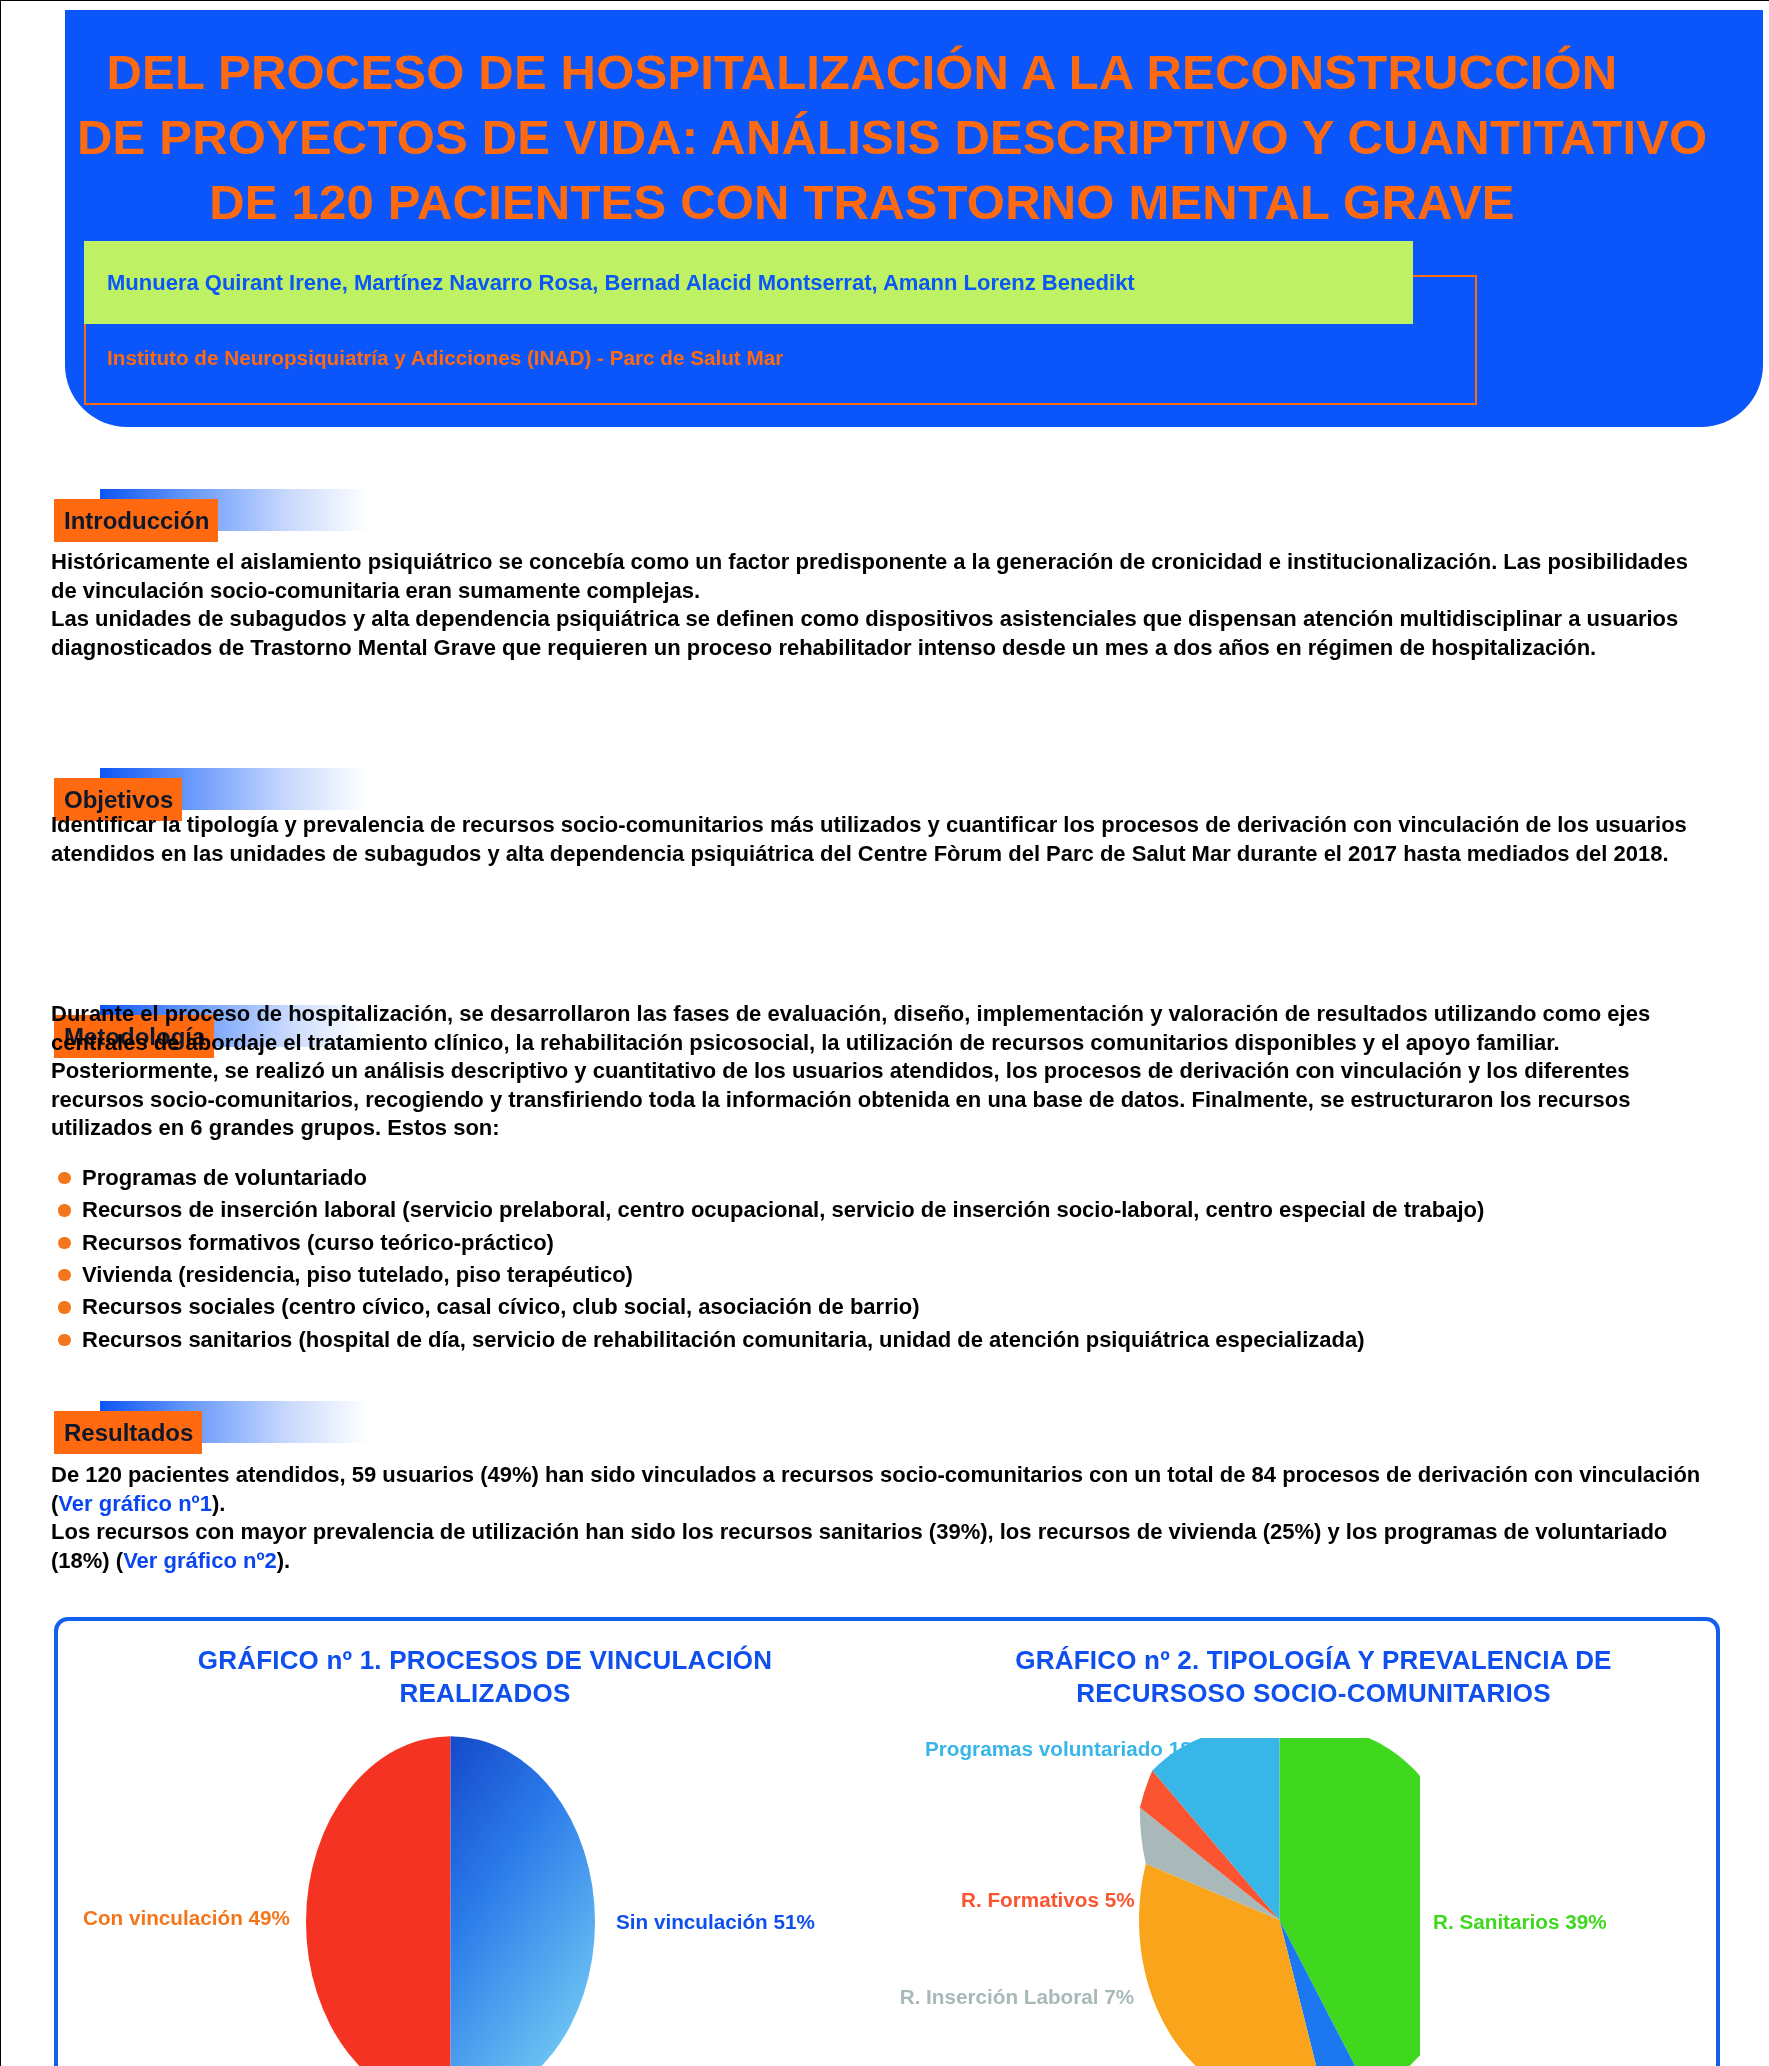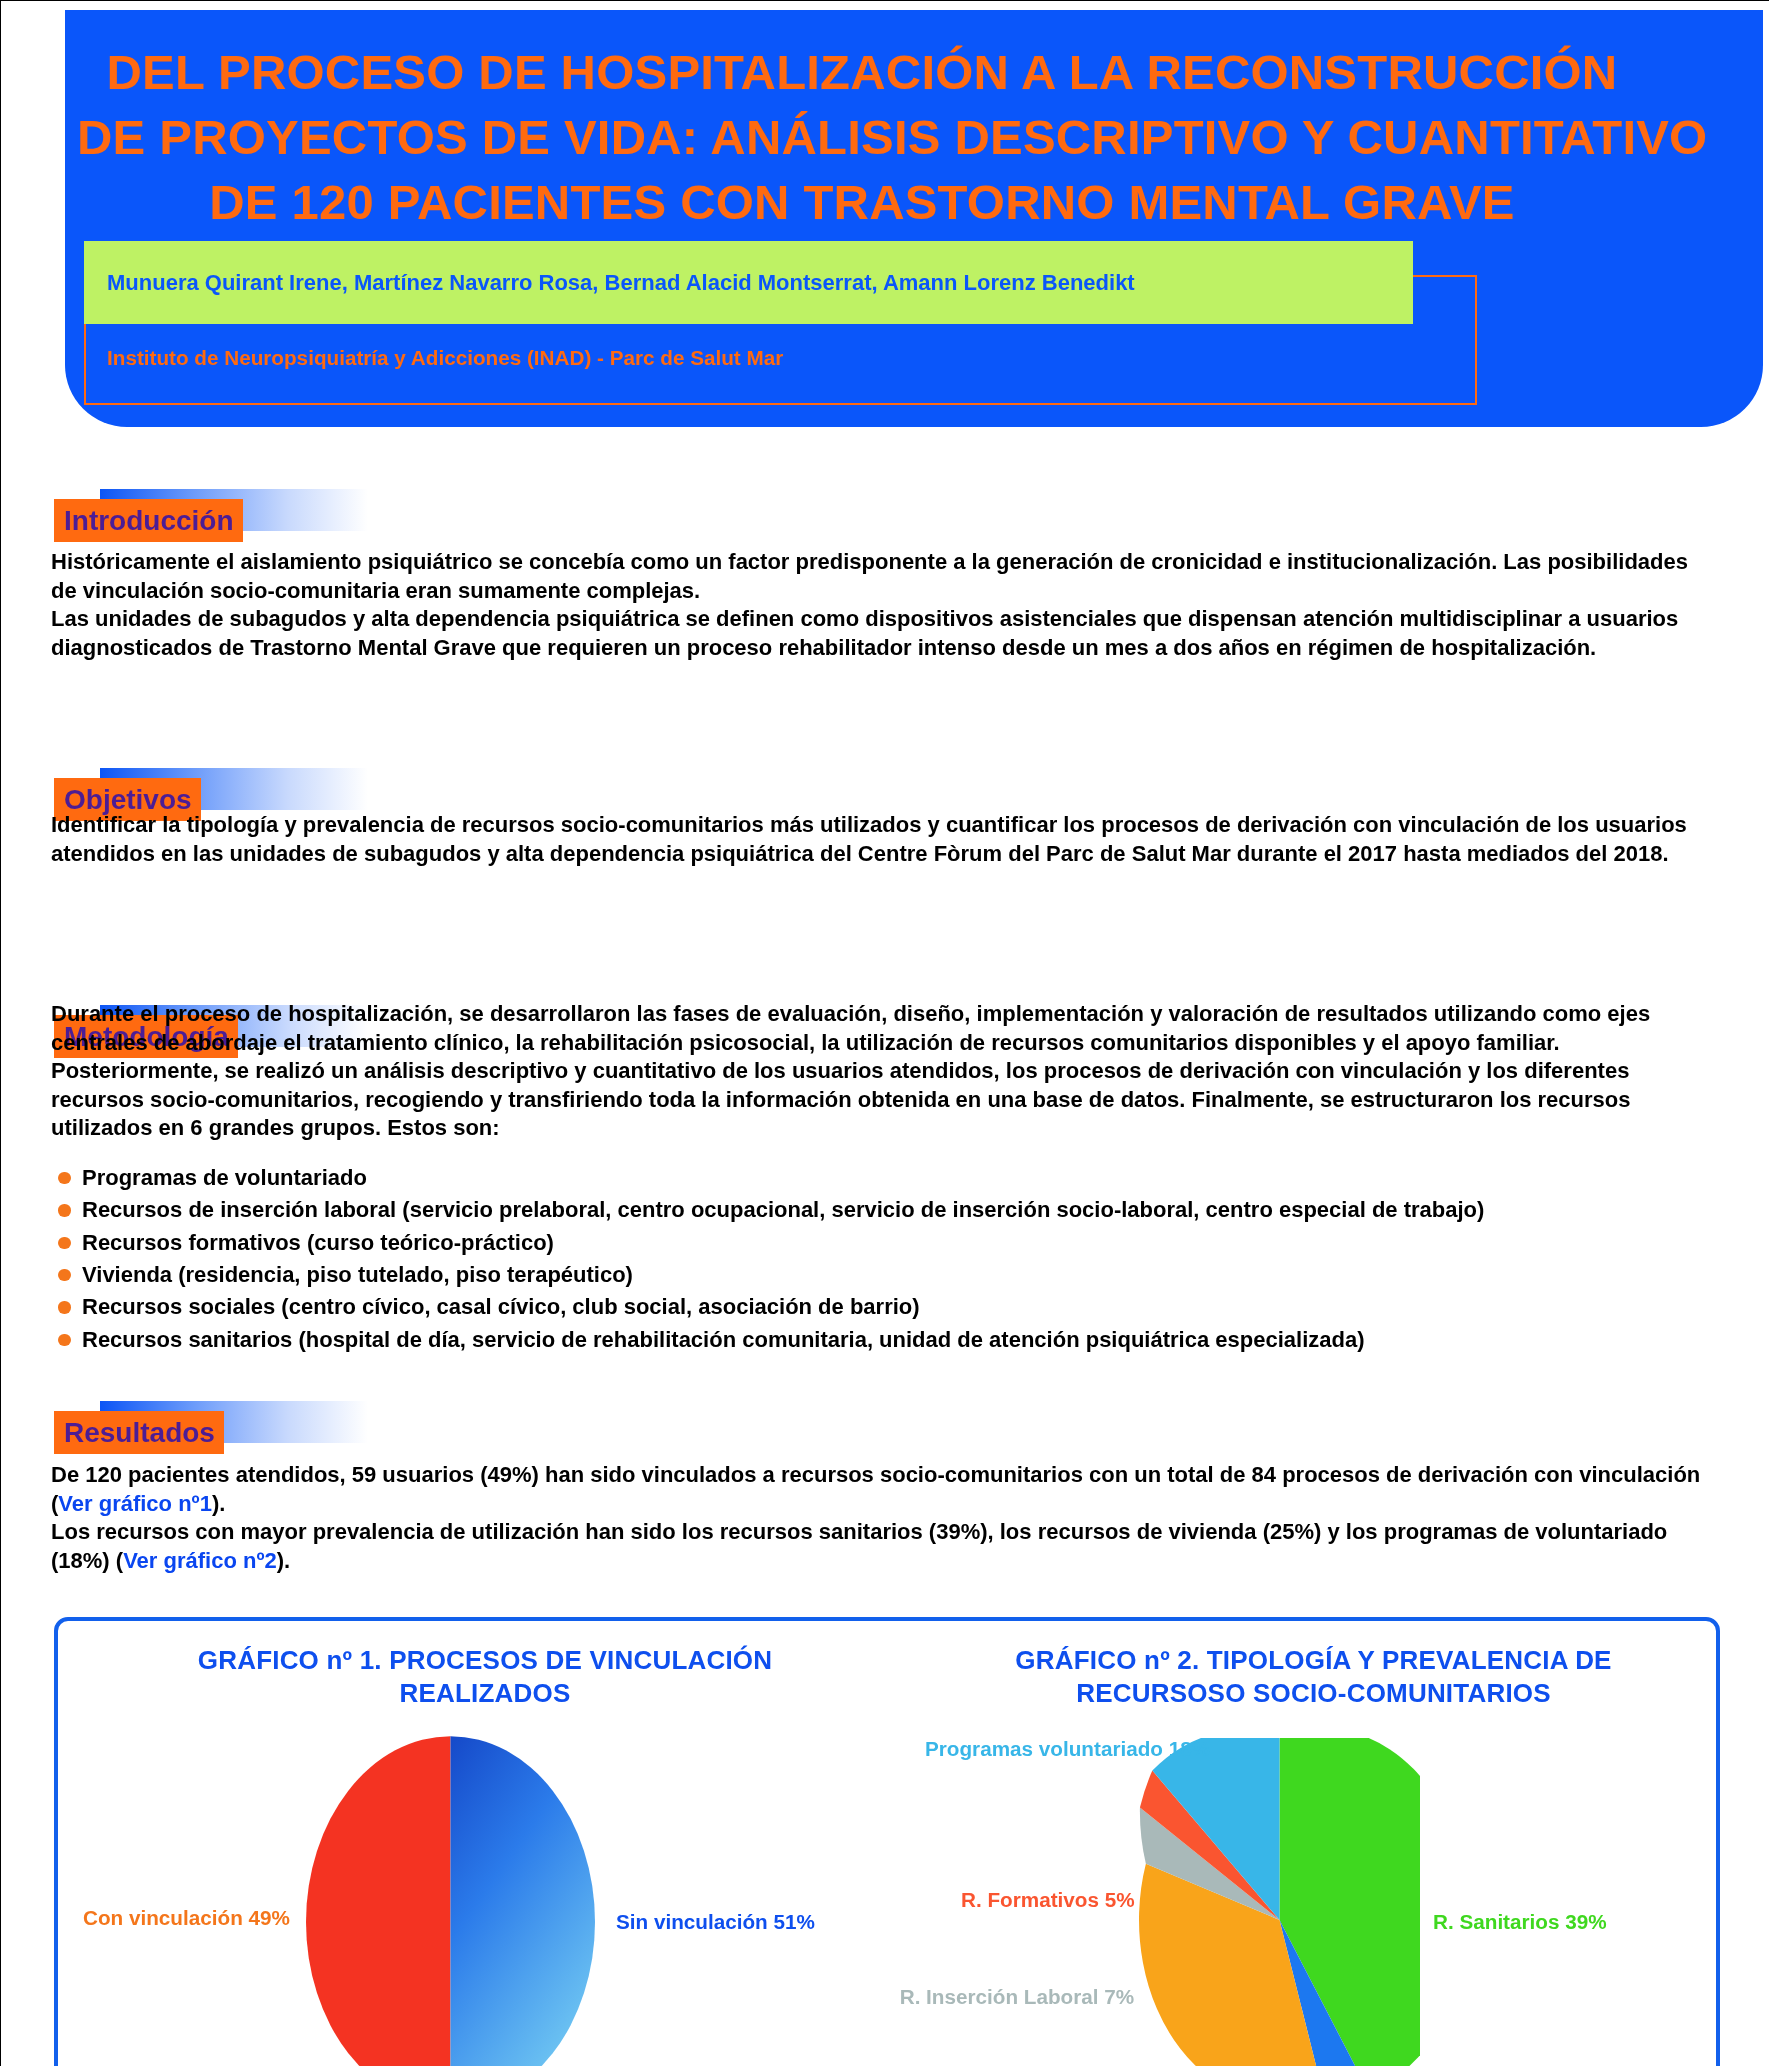--- a/index.html
+++ b/index.html
@@ -104,22 +104,22 @@
     position: absolute;
     left: 0;
     top: 10px;
     height: 43px;
     padding: 0 9px 0 10px;
     background: #FF6A10;
     display: flex;
     align-items: center;
   }
   .sect-badge .box span {
-    color: #4c1d95;
-    font-size: 28px;
+    color: #0f172a;
+    font-size: 24px;
     font-weight: bold;
     line-height: 1;
     white-space: nowrap;
   }
 
   
   .body-text {
     position: absolute;
     color: #000000;
     font-size: 22px;

